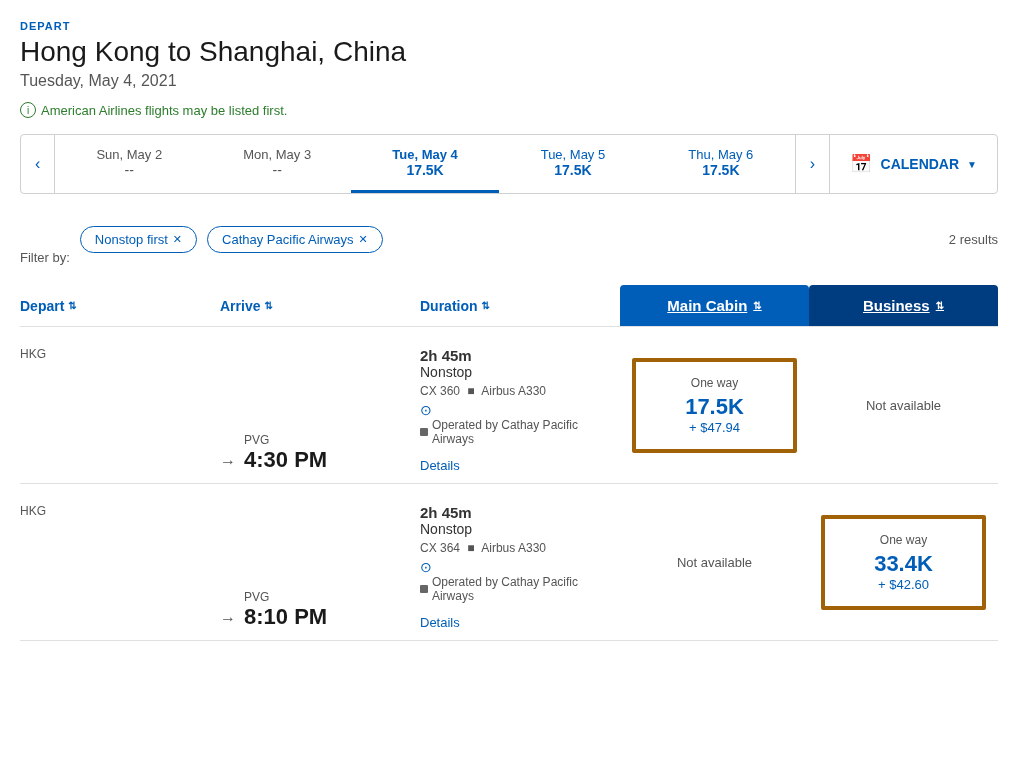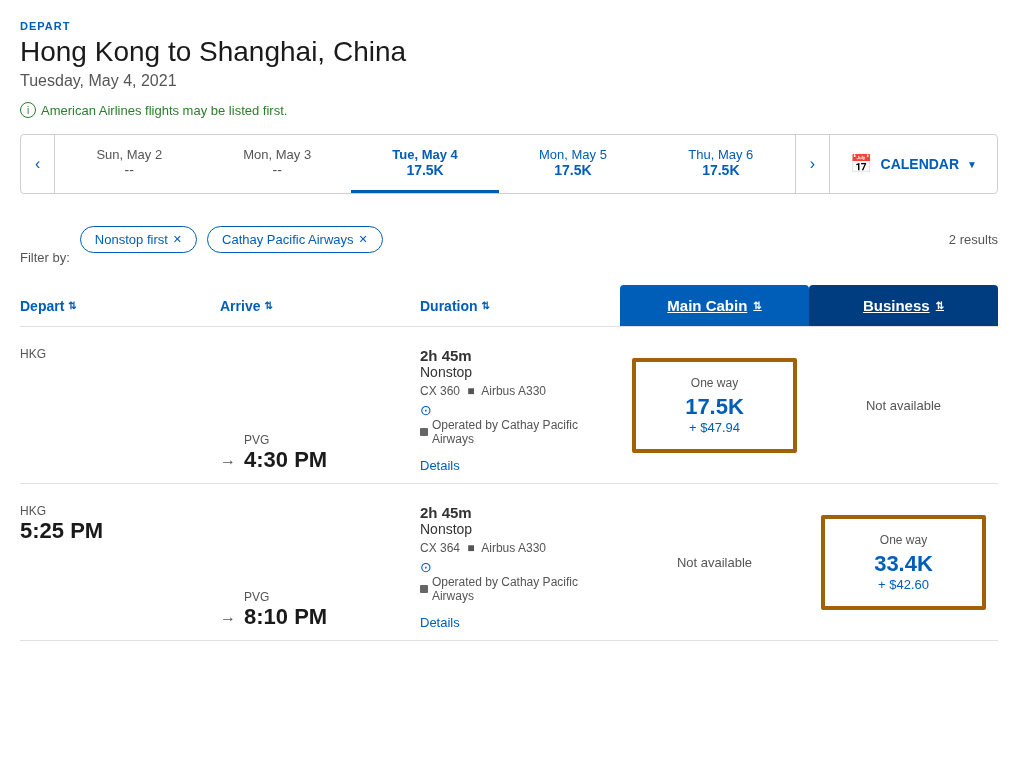--- a/index.html
+++ b/index.html
@@ -89,21 +89,21 @@
         </div>
         <div class="date-tab">
           <span class="tab-label">Mon, May 3</span>
           <span class="tab-dash">--</span>
         </div>
         <div class="date-tab active">
           <span class="tab-label">Tue, May 4</span>
           <span class="tab-price">17.5K</span>
         </div>
         <div class="date-tab blue-link">
-          <span class="tab-label">Mon, May 5</span>
+          <span class="tab-label">Tue, May 5</span>
           <span class="tab-price">17.5K</span>
         </div>
         <div class="date-tab blue-link">
           <span class="tab-label">Thu, May 6</span>
           <span class="tab-price">17.5K</span>
         </div>
       </div>
     <div class="date-nav right">›</div>
     <div class="calendar-section">
       <span class="cal-icon">📅</span>
@@ -175,21 +175,20 @@
         <div class="fare-extra">+ $47.94</div>
       </div>
     </div>
         <div class="fare-cell">
           <div class="not-available">Not available</div>
         </div>
       </div>
       <div class="flight-row">
         <div class="flight-info">
     <div class="airport-code">HKG</div>
-    <div class="flight-time">5:25 PM</div>
   </div>
         <div class="flight-info" style="display: flex; align-items: flex-end; padding-top: 20px;">
     <span style="color:#555;font-size:16px;margin-right:8px;padding-bottom:4px;">→</span>
     <div>
       <div class="airport-code">PVG</div>
       <div class="flight-time">8:10 PM</div>
     </div>
   </div>
         <div class="duration-cell">
     <div class="duration-time">2h 45m</div>

